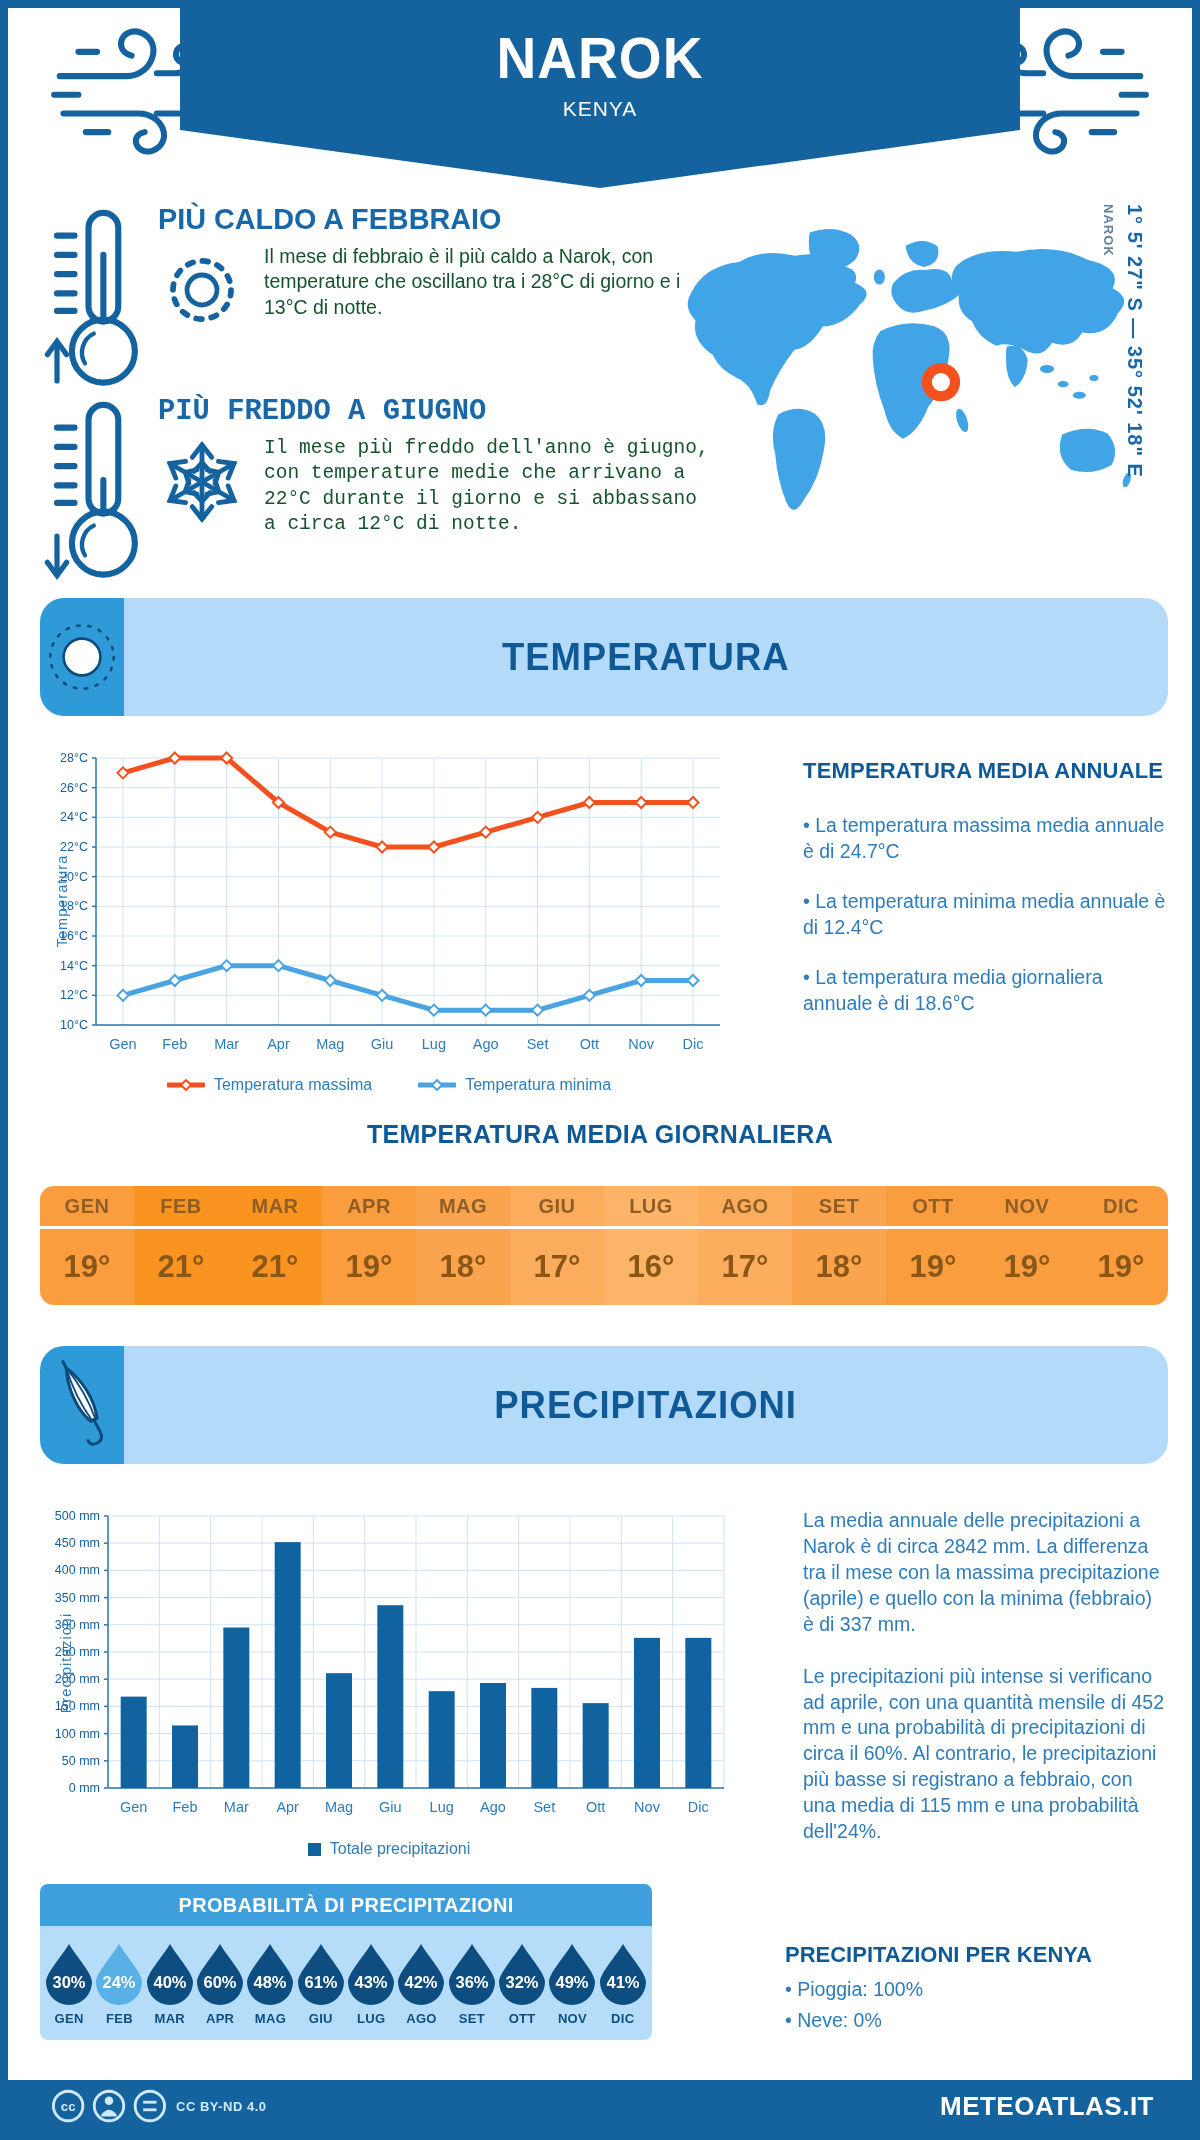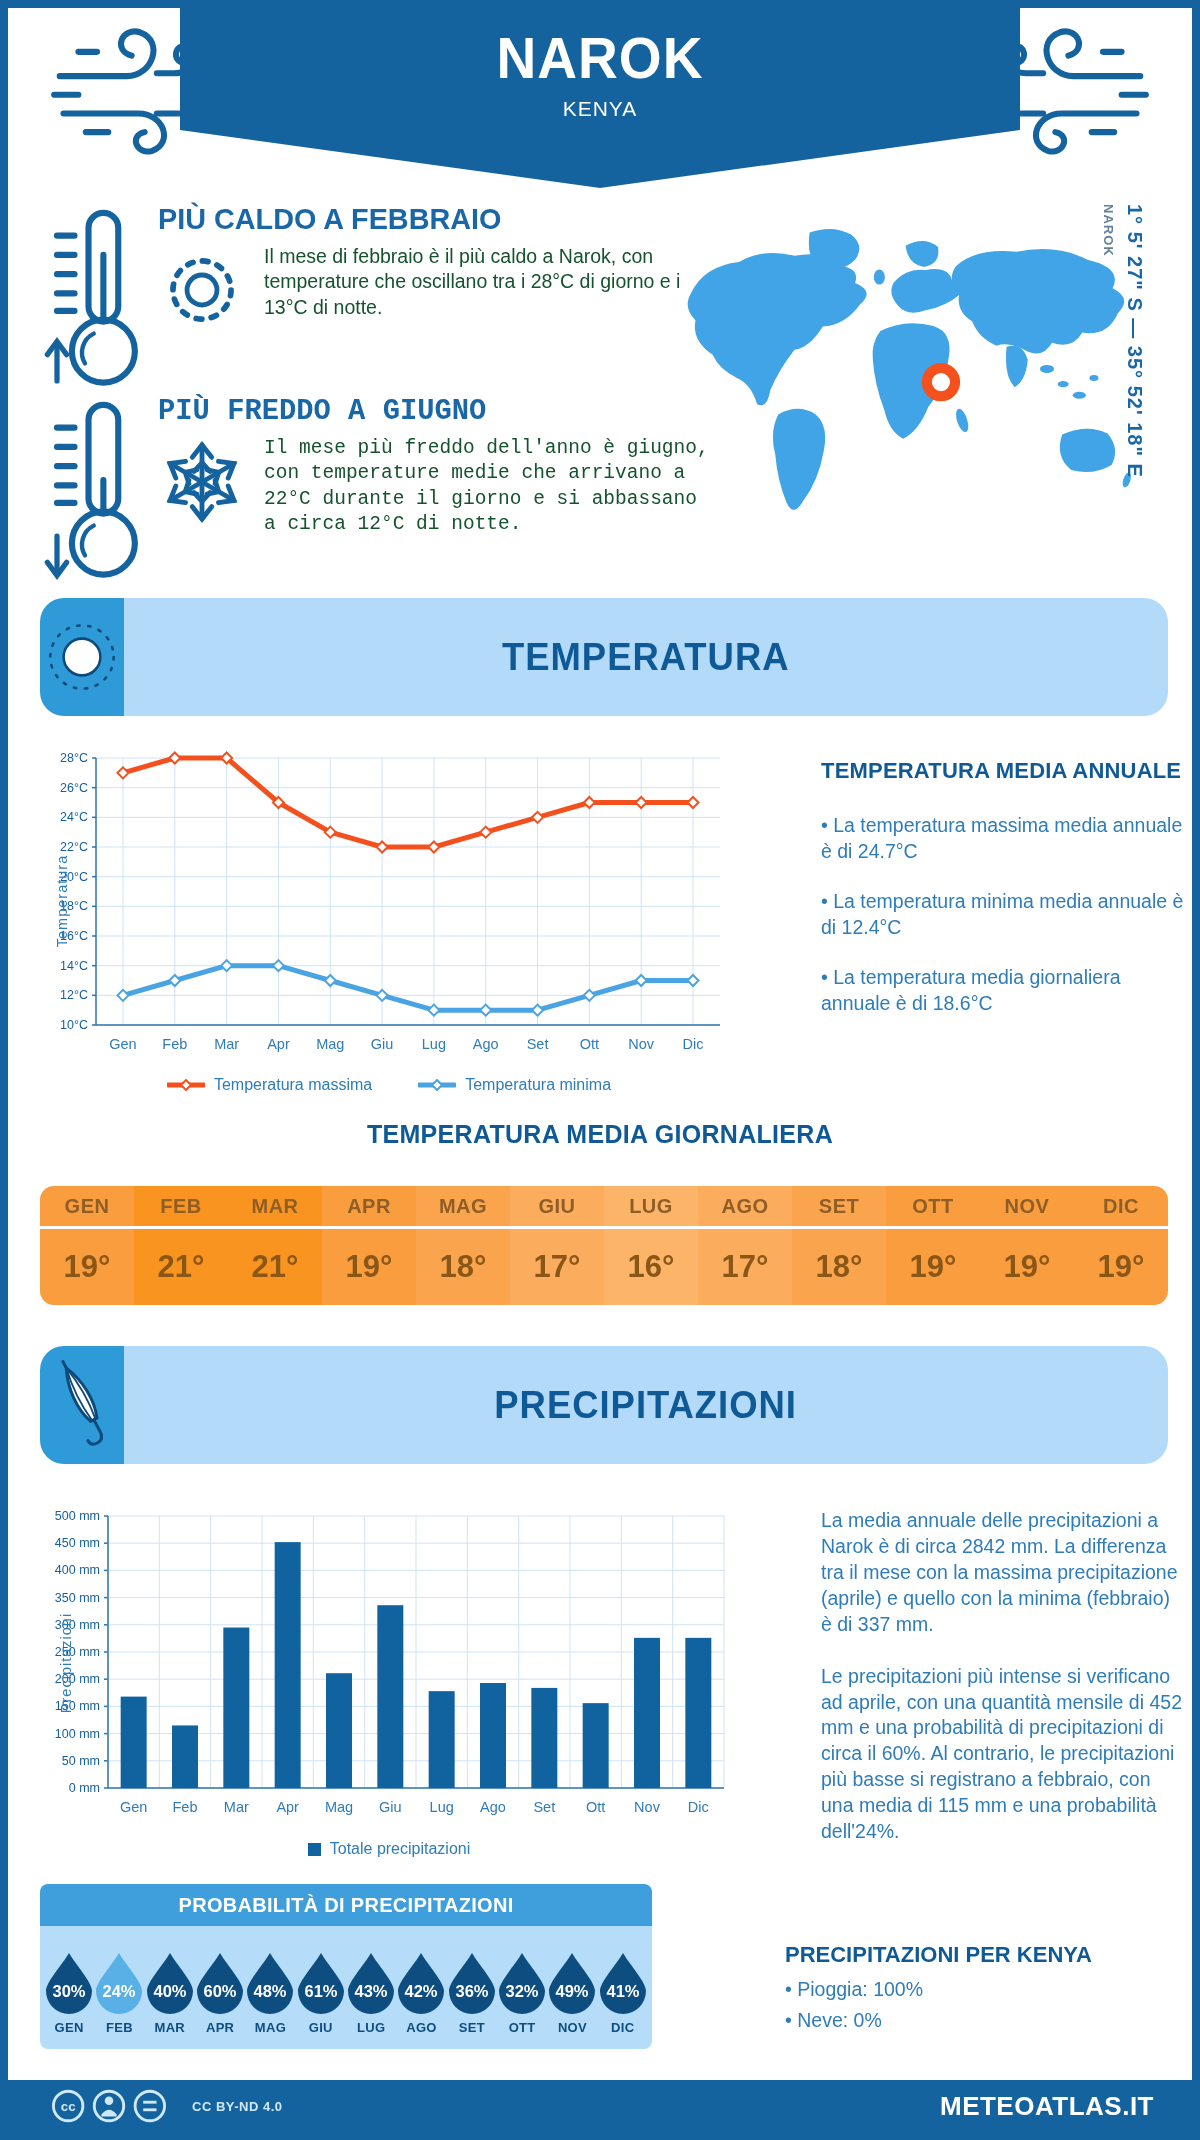--- a/index.html
+++ b/index.html
@@ -43,21 +43,21 @@
   #temp-chart-wrap{top:735px;height:320px;}
   #precip-chart-wrap{top:1492px;height:335px;}
   .ylabel{position:absolute;left:-62px;top:50%;transform:rotate(-90deg);width:160px;text-align:center;
     font-size:14.5px;color:#2e7cba;letter-spacing:1px;}
   .legend{position:absolute;left:36px;width:690px;display:flex;justify-content:center;gap:46px;align-items:center;}
   #temp-legend{top:1068px;}
   #bar-legend{top:1832px;}
   .legend-item{display:flex;align-items:center;gap:9px;font-size:16px;color:#2e7cba;}
   .legend-sq{width:13px;height:13px;background:#11639f;display:inline-block;}
   
-  .panel{position:absolute;left:795px;width:365px;color:#2e7cba;font-size:19.5px;line-height:1.33;margin-left:18px;}
+  .panel{position:absolute;left:795px;width:365px;color:#2e7cba;font-size:19.5px;line-height:1.33;}
   #annual-panel{top:748px;}
   #precip-panel{top:1500px;}
   .panel h4{font-size:22px;font-weight:bold;color:#0f5a96;margin:0 0 28px 0;letter-spacing:.2px;}
   .bullet{margin-bottom:24px;}
   .bullet::before{content:"• ";}
   #precip-panel p{margin:0 0 26px 0;}
   
   .daily-head{position:absolute;left:0;right:0;top:1112px;text-align:center;font-size:25px;font-weight:bold;color:#0f5a96;letter-spacing:.3px;}
   .daily-table{position:absolute;left:32px;top:1178px;width:1128px;display:flex;}
   .dcol{flex:1;display:flex;flex-direction:column;row-gap:3px;}
@@ -66,31 +66,31 @@
   .dcell-v{height:76px;display:flex;align-items:center;justify-content:center;
     font-size:31px;font-weight:bold;color:#8a5717;}
   .dcol:first-child .dcell-m{border-top-left-radius:14px;}
   .dcol:first-child .dcell-v{border-bottom-left-radius:14px;}
   .dcol:last-child .dcell-m{border-top-right-radius:14px;}
   .dcol:last-child .dcell-v{border-bottom-right-radius:14px;}
   
   .prob-box{position:absolute;left:32px;top:1876px;width:612px;}
   .prob-head{height:42px;background:#3f9edc;border-radius:8px 8px 0 0;display:flex;align-items:center;justify-content:center;
     color:#fff;font-weight:bold;font-size:20px;letter-spacing:.3px;}
-  .prob-body{background:#b5ddfa;border-radius:0 0 8px 8px;padding:25px 4px 14px 4px;display:flex;justify-content:space-around;}
+  .prob-body{background:#b5ddfa;border-radius:0 0 8px 8px;padding:16px 4px 14px 4px;display:flex;justify-content:space-around;}
   .drop{display:flex;flex-direction:column;align-items:center;width:47px;}
   .drop-label{margin-top:5px;font-size:13px;font-weight:bold;color:#0e4d80;letter-spacing:.3px;}
   
   .types{position:absolute;left:777px;top:1934px;width:380px;}
   .types h4{font-size:22px;font-weight:bold;color:#0f5a96;margin:0 0 10px 0;}
   .types .bullet{font-size:19.5px;color:#2e7cba;margin-bottom:8px;}
   
   .footer{position:absolute;left:0;right:0;bottom:0;height:52px;background:#15639e;
     display:flex;align-items:center;justify-content:space-between;padding:0 38px;}
-  .footer-left{display:flex;align-items:center;gap:20px;}
+  .footer-left{display:flex;align-items:center;gap:4px;}
   .footer-license{color:#cfe9fb;font-weight:bold;font-size:13px;letter-spacing:.5px;}
   .footer-site{color:#ffffff;font-weight:bold;font-size:26px;letter-spacing:.5px;}
   svg{display:block;}
 </style>
 </head>
 <body>
 
 <div class="page">
 
   <svg class="wind left" viewBox="0 0 170 150" fill="none" stroke="#15639e" stroke-width="6.5" stroke-linecap="round">

